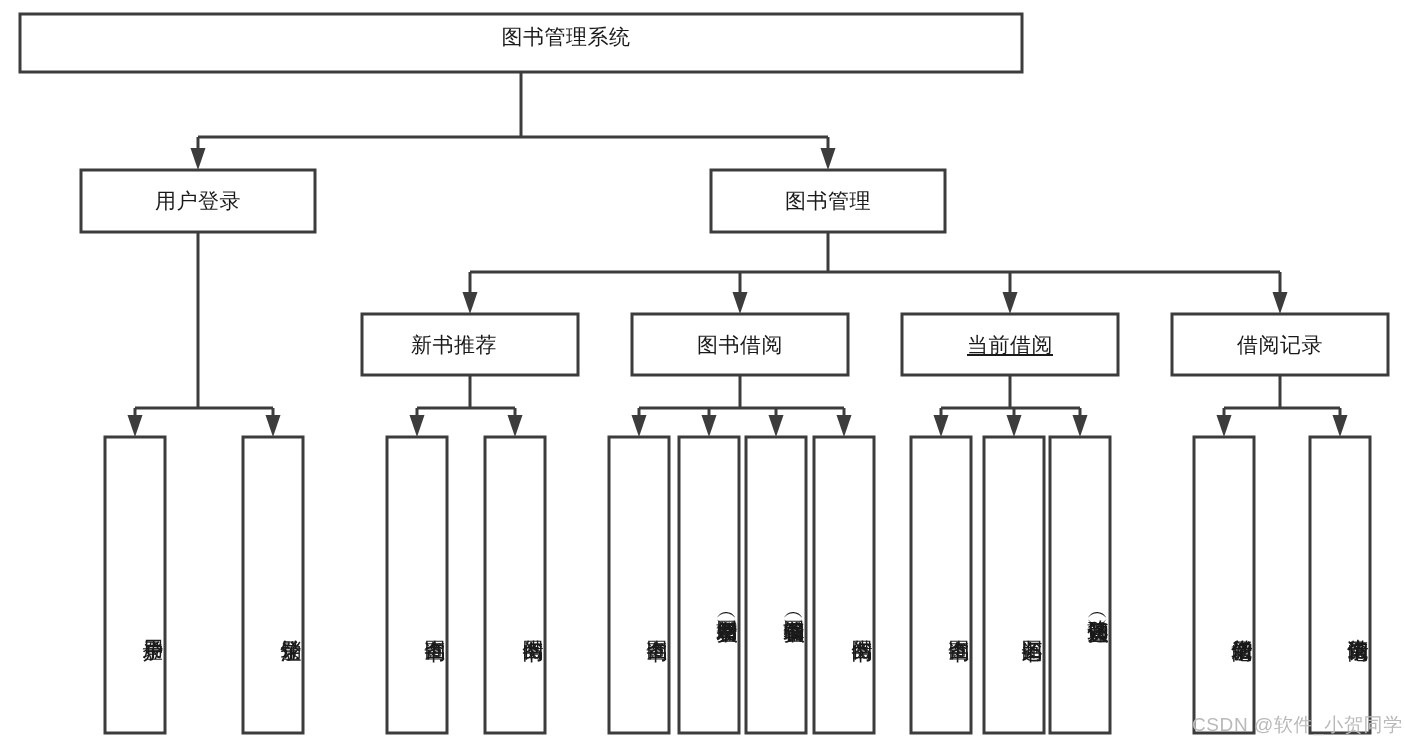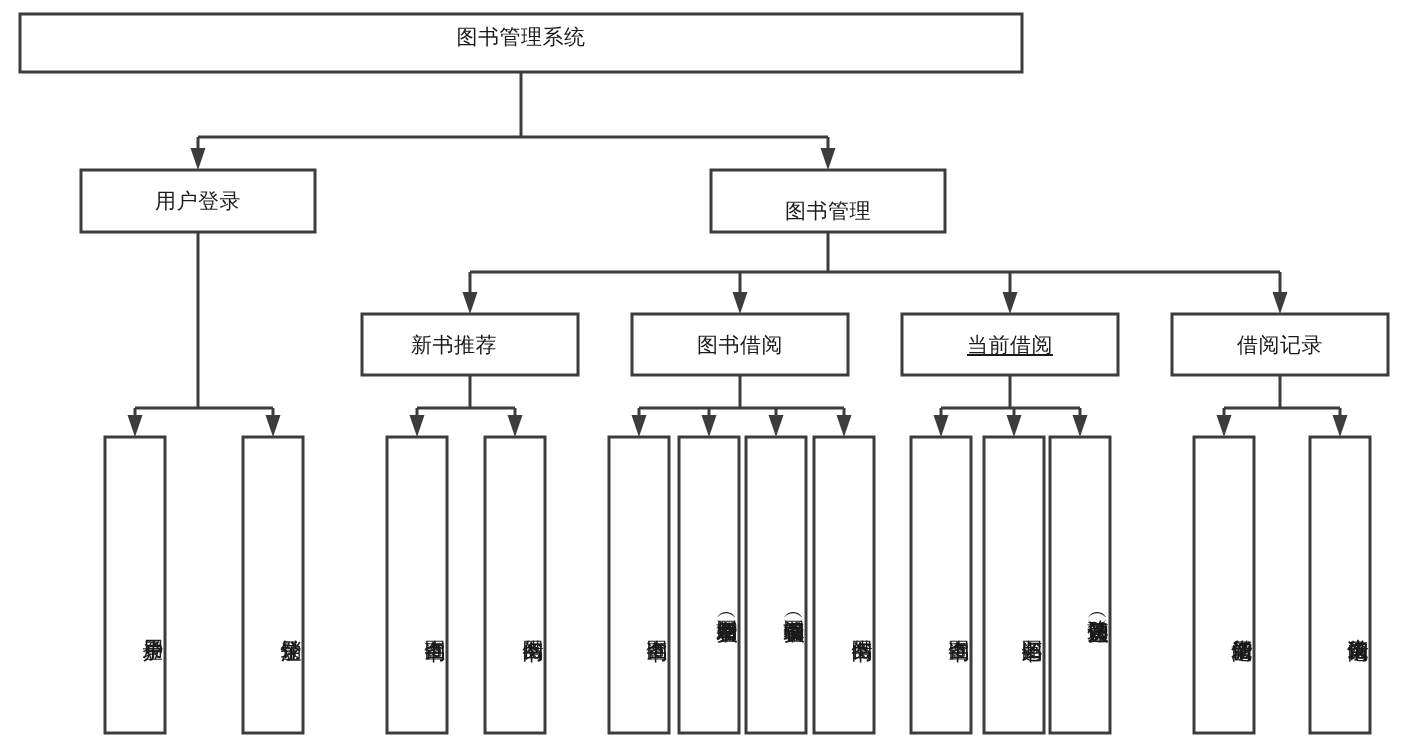--- a/index.html
+++ b/index.html
@@ -156,36 +156,37 @@
         <rect x="814" y="437" width="60" height="296" class="node-rect"></rect>
         <rect x="911" y="437" width="60" height="296" class="node-rect"></rect>
         <rect x="984" y="437" width="60" height="296" class="node-rect"></rect>
         <rect x="1050" y="437" width="60" height="296" class="node-rect"></rect>
         <rect x="1194" y="437" width="60" height="296" class="node-rect"></rect>
         <rect x="1310" y="437" width="60" height="296" class="node-rect"></rect>
       </g>
   </svg>
 
   <div id="labels-layer">
-      <div class="node-label-h" style="left: 20px; top: 14px; width: 1002px; height: 46px;">图书管理系统</div>
+      <div class="node-label-h" style="left: 20px; top: 14px; width: 1002px; height: 46px; padding-left: 45px;">图书管理系统</div>
       <div class="node-label-h" style="left: 81px; top: 170px; width: 234px; height: 62px;">用户登录</div>
-      <div class="node-label-h" style="left: 711px; top: 180px; width: 234px; height: 62px;">图书管理</div>
+      <div class="node-label-h" style="left: 711px; top: 170px; width: 234px; height: 62px;">图书管理</div>
       <div class="node-label-h" style="left: 362px; top: 314px; width: 184px; height: 61px;">新书推荐</div>
       <div class="node-label-h" style="left: 632px; top: 314px; width: 216px; height: 61px; border-radius: 11px;">图书借阅</div>
       <div class="node-label-h" style="left: 902px; top: 314px; width: 216px; height: 61px; text-decoration: underline;">当前借阅</div>
       <div class="node-label-h" style="left: 1172px; top: 314px; width: 216px; height: 61px;">借阅记录</div>
       <div class="node-label-v" style="left: 105px; top: 437px; width: 60px; height: 296px; align-items: flex-start; justify-content: center; padding-top: 78px; box-sizing: border-box;">用户登录</div>
       <div class="node-label-v" style="left: 243px; top: 437px; width: 60px; height: 296px; align-items: flex-start; justify-content: center; padding-top: 78px; box-sizing: border-box;">注销登录</div>
       <div class="node-label-v" style="left: 387px; top: 437px; width: 60px; height: 296px; align-items: flex-start; justify-content: center; padding-top: 78px; box-sizing: border-box;">查询图书</div>
       <div class="node-label-v" style="left: 485px; top: 437px; width: 60px; height: 296px; align-items: flex-start; justify-content: center; padding-top: 78px; box-sizing: border-box;">借阅图书</div>
       <div class="node-label-v" style="left: 609px; top: 437px; width: 60px; height: 296px; align-items: flex-start; justify-content: center; padding-top: 78px; box-sizing: border-box;">查询图书</div>
       <div class="node-label-v" style="left: 679px; top: 437px; width: 60px; height: 296px; align-items: flex-start; justify-content: center; padding-top: 40px; box-sizing: border-box;">新增图书（管理员）</div>
       <div class="node-label-v" style="left: 746px; top: 437px; width: 60px; height: 296px; align-items: flex-start; justify-content: center; padding-top: 40px; box-sizing: border-box;">编辑图书（管理员）</div>
       <div class="node-label-v" style="left: 814px; top: 437px; width: 60px; height: 296px; align-items: flex-start; justify-content: center; padding-top: 78px; box-sizing: border-box;">借阅图书</div>
       <div class="node-label-v" style="left: 911px; top: 437px; width: 60px; height: 296px; align-items: flex-start; justify-content: center; padding-top: 78px; box-sizing: border-box;">查询图书</div>
       <div class="node-label-v" style="left: 984px; top: 437px; width: 60px; height: 296px; align-items: flex-start; justify-content: center; padding-top: 78px; box-sizing: border-box;">归还图书</div>
       <div class="node-label-v" style="left: 1050px; top: 437px; width: 60px; height: 296px; align-items: flex-start; justify-content: center; padding-top: 40px; box-sizing: border-box;">确认归还（管理员）</div>
       <div class="node-label-v" style="left: 1194px; top: 437px; width: 60px; height: 296px; align-items: flex-start; justify-content: center; padding-top: 76px; box-sizing: border-box;">新增借阅记录</div>
       <div class="node-label-v" style="left: 1310px; top: 437px; width: 60px; height: 296px; align-items: flex-start; justify-content: center; padding-top: 76px; box-sizing: border-box;">查询借阅记录</div>
     </div>
 
+  <div class="watermark" style="left: 1192px; top: 712px;">CSDN @软件_小贺同学</div>
 
 </div>
 
 </body></html>

